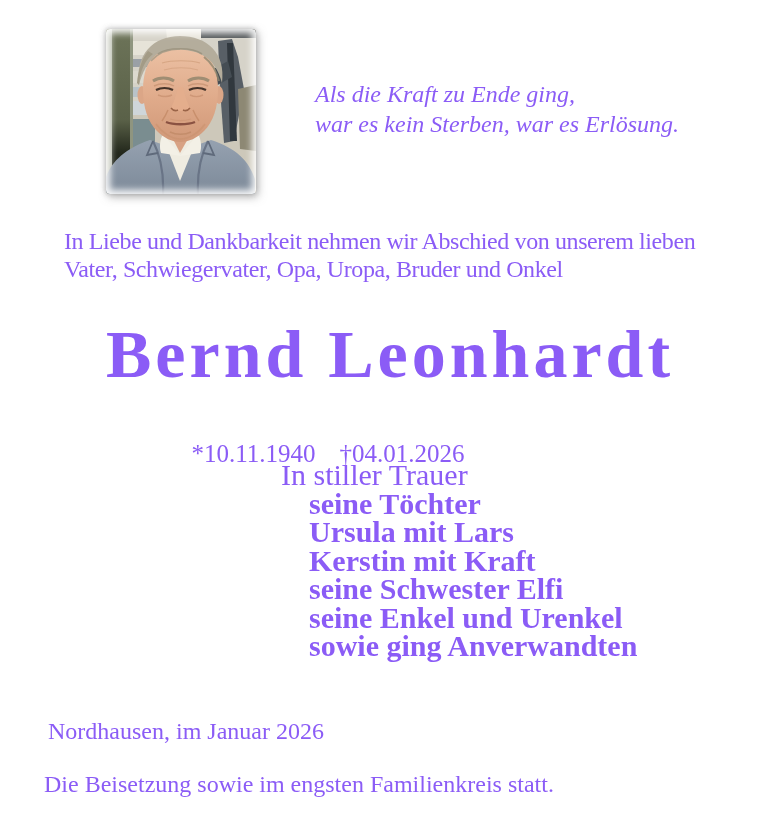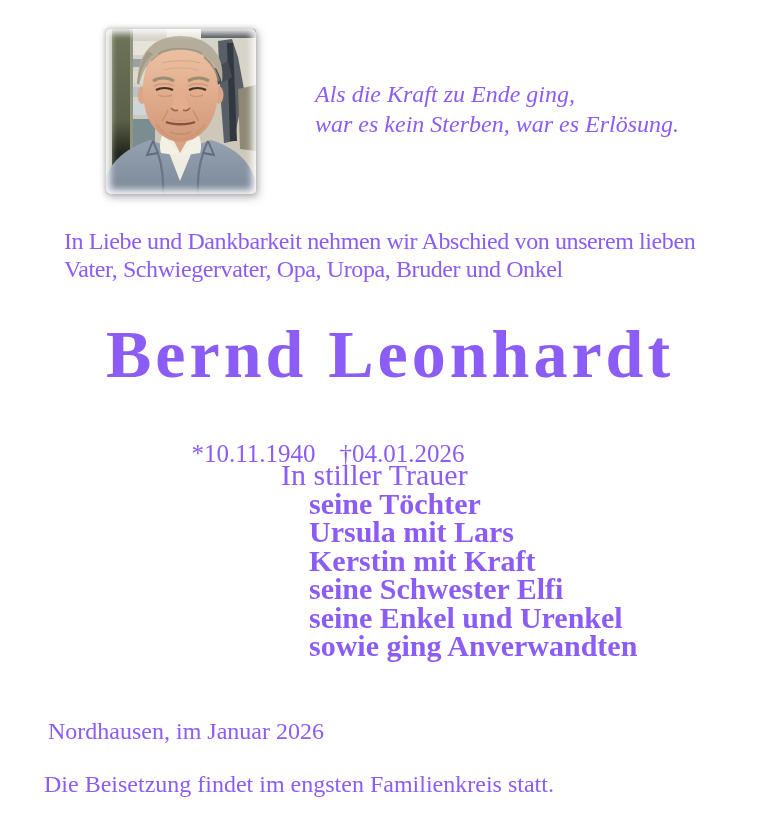--- a/index.html
+++ b/index.html
@@ -241,15 +241,15 @@
     <div class="m">seine Töchter</div>
     <div class="m">Ursula mit Lars</div>
     <div class="m">Kerstin mit Kraft</div>
     <div class="m">seine Schwester Elfi</div>
     <div class="m">seine Enkel und Urenkel</div>
     <div class="m">sowie ging Anverwandten</div>
   </div>
 
   <div class="place">Nordhausen, im Januar 2026</div>
 
-  <div class="funeral">Die Beisetzung findet im engsten Familienkreis statt.</div>
+  <div class="funeral">Die Beisetzung sowie im engsten Familienkreis statt.</div>
 
 </div>
 
 </body></html>

